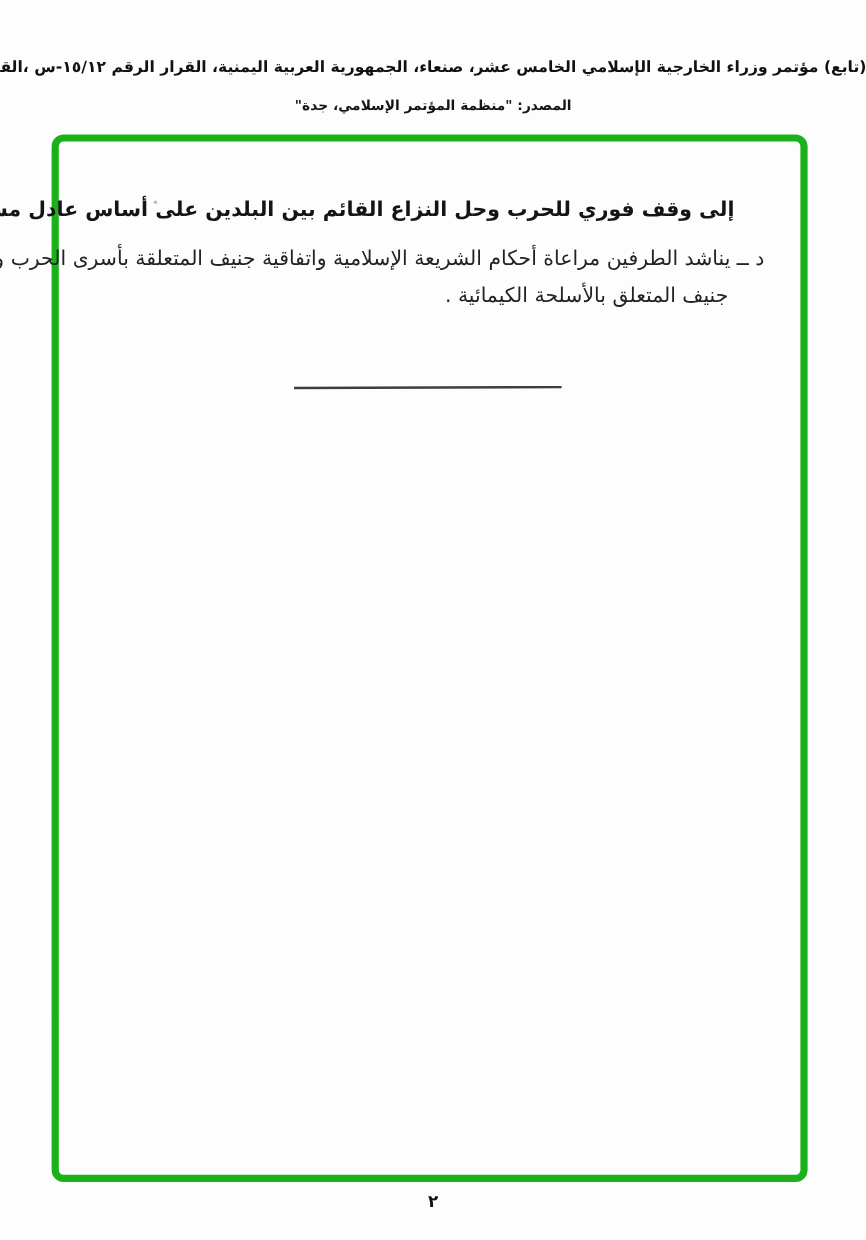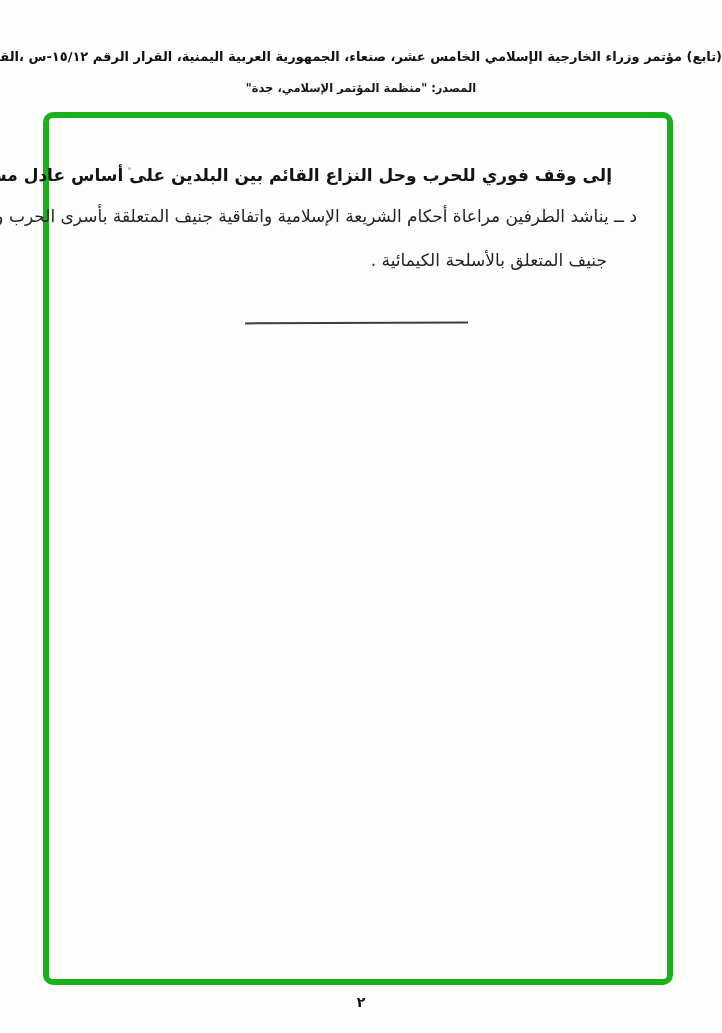--- a/index.html
+++ b/index.html
@@ -66,21 +66,21 @@
   }
   .clause-line1 {
     position: absolute;
     top: 88px; right: 30px;
     font-size: 17px;
     white-space: nowrap;
     color: #232323;
   }
   .clause-line2 {
     position: absolute;
-    top: 132px; right: 60px;
+    top: 119px; right: 60px;
     font-size: 17px;
     white-space: nowrap;
     color: #232323;
   }
 
   .divider {
     position: absolute;
     left: 196px; top: 204px;
     width: 223px; height: 2px;
     background: #3e3e3e;

